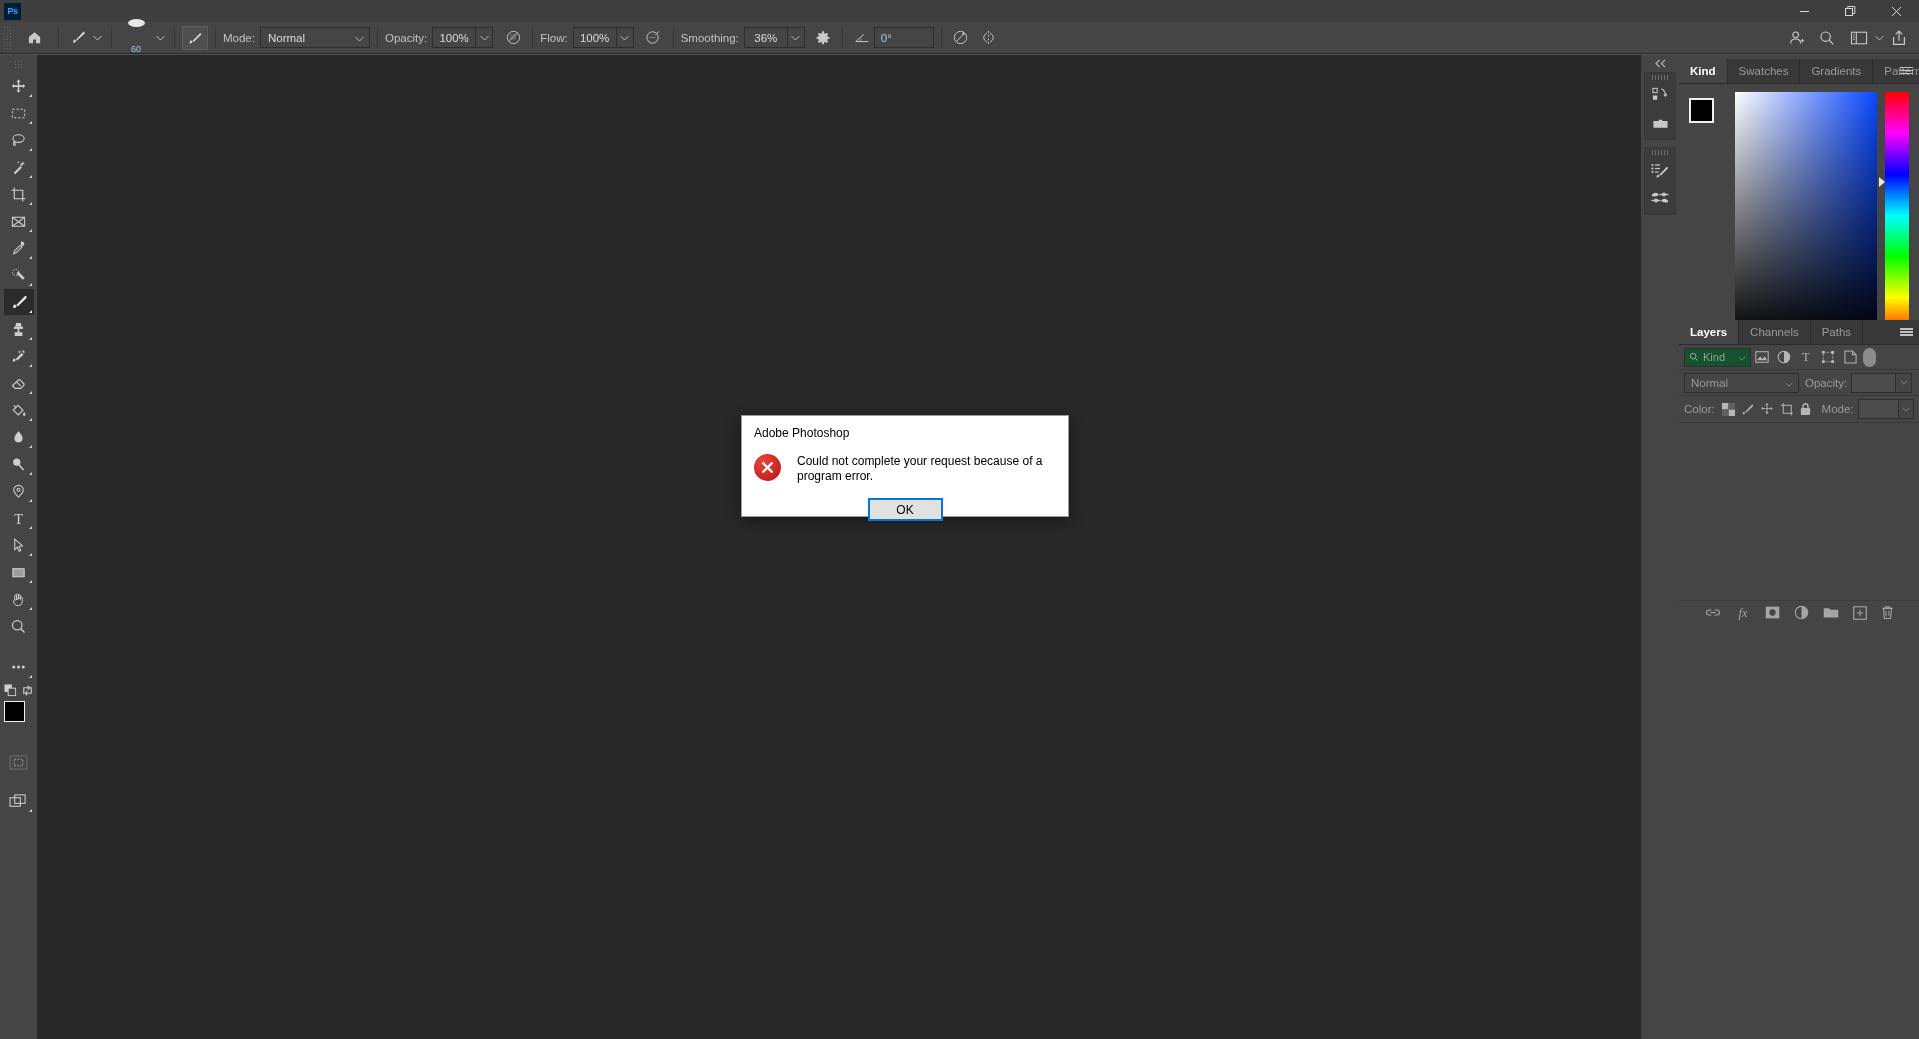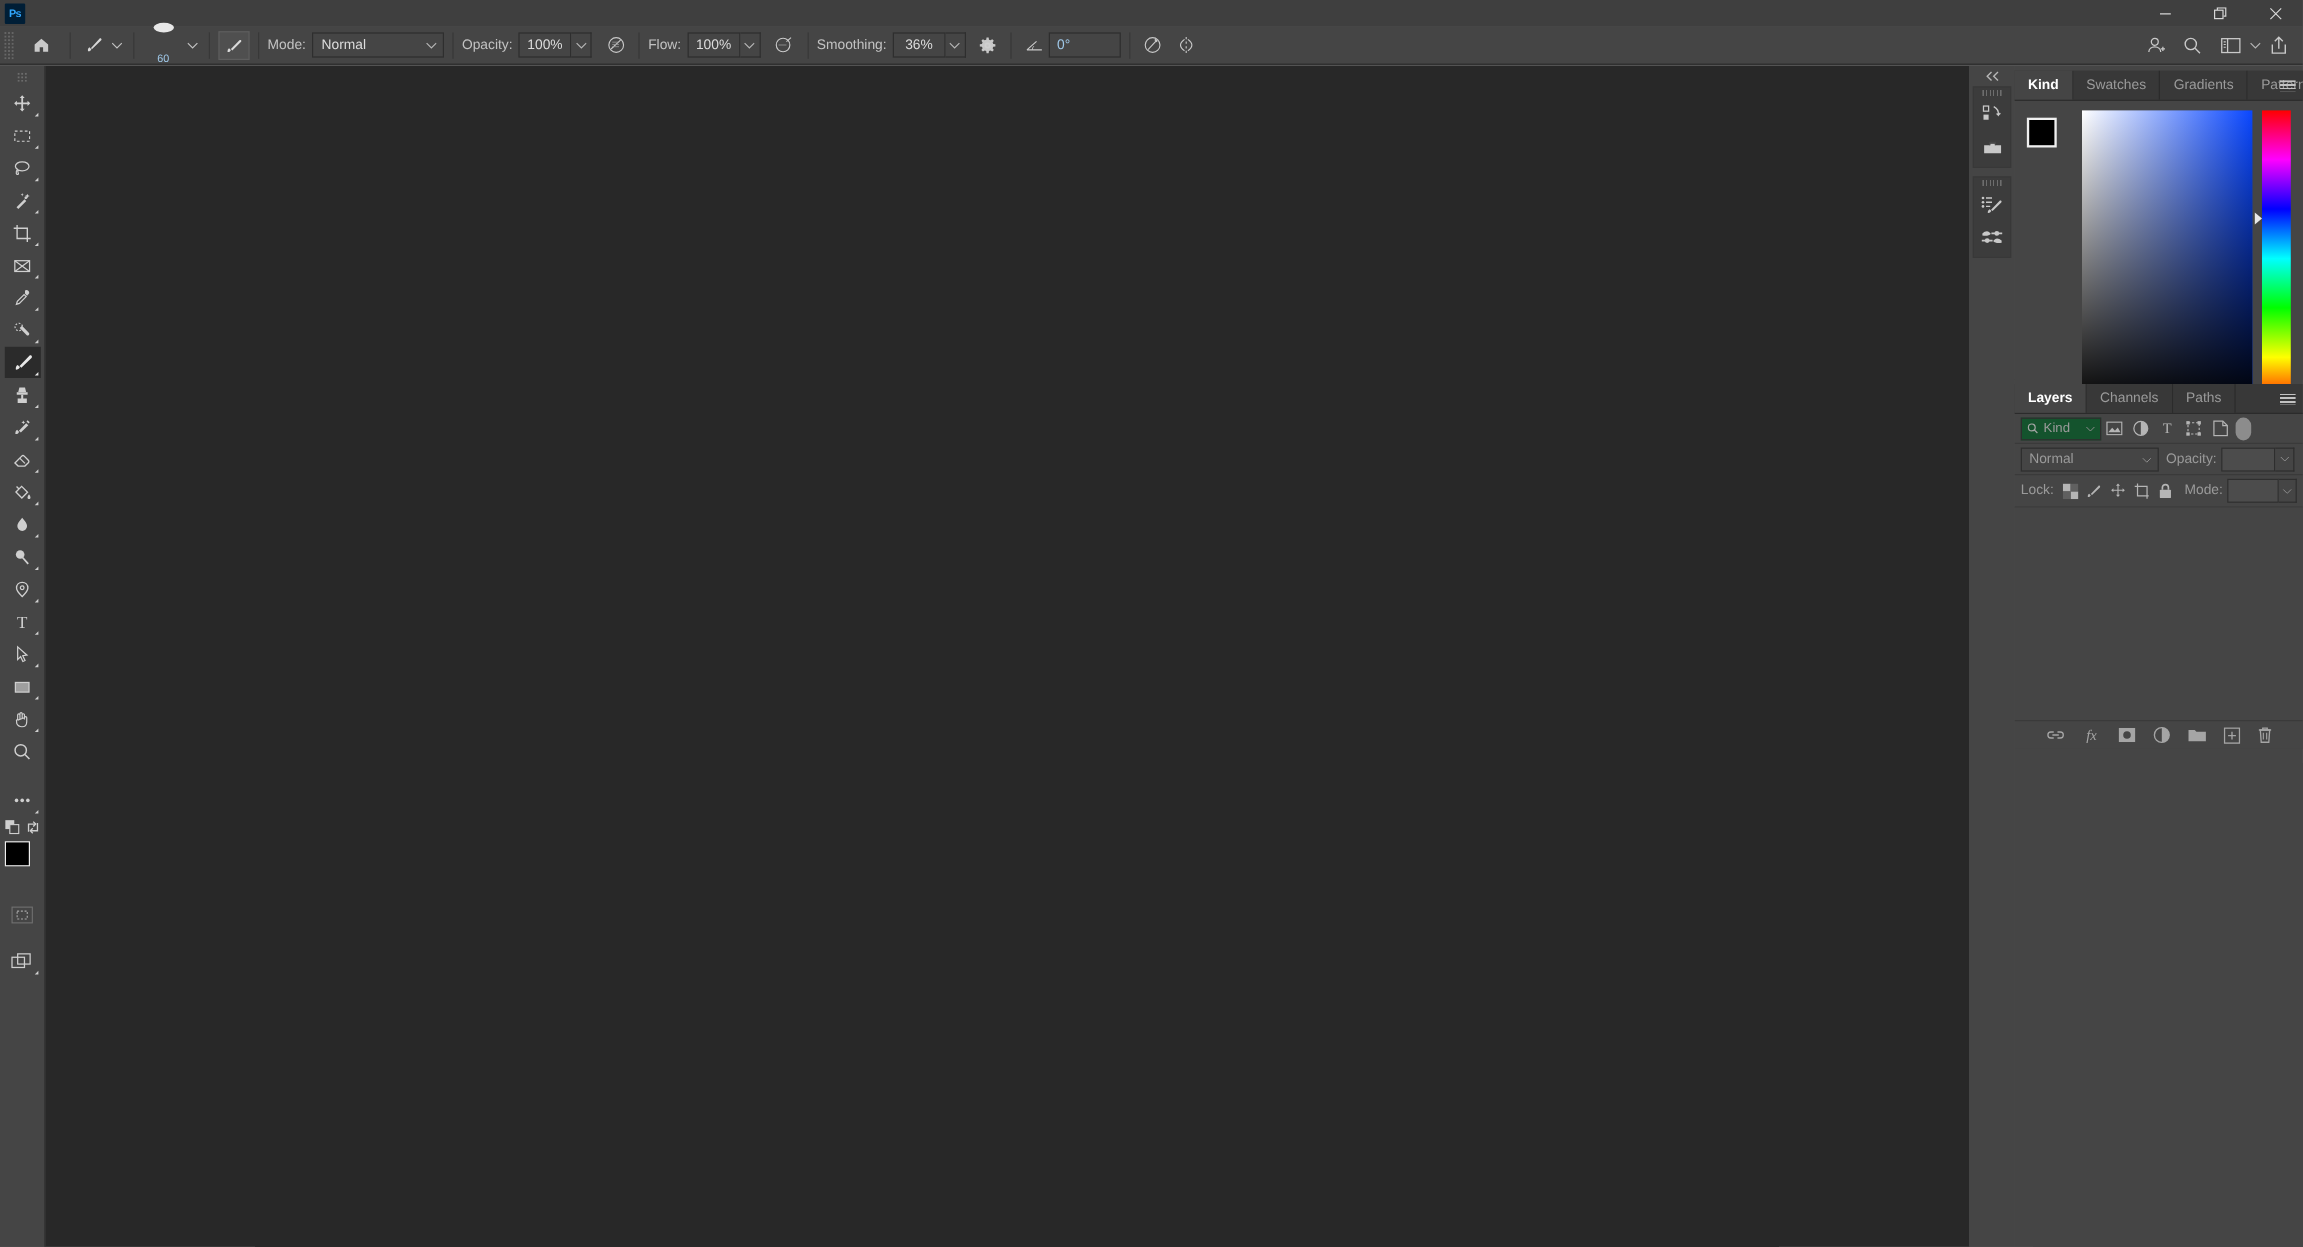--- a/index.html
+++ b/index.html
@@ -812,21 +812,21 @@
         <div class="sm-label">Opacity:</div>
         <div class="val-box"></div>
         <div class="val-step">
           <svg width="8" height="5" viewBox="0 0 9 6">
               <path d="M0.5 1L4.5 5L8.5 1" fill="none" stroke="#8d8d8d"></path>
             </svg>
         </div>
       </div>
 
       <div class="layers-lock">
-        <div class="sm-label" style="margin-left:0;">Lock:</div>
+        <div class="sm-label" style="margin-left:0;">Color:</div>
         <div class="lock-icon">
           <svg width="13" height="13" viewBox="0 0 14 14">
             <rect x="0" y="0" width="7" height="7" fill="#b5b5b5"></rect>
               <rect x="7" y="7" width="7" height="7" fill="#b5b5b5"></rect>
             <rect x="7" y="0" width="7" height="7" fill="#606060"></rect>
               <rect x="0" y="7" width="7" height="7" fill="#606060"></rect>
           </svg>
         </div>
         <div class="lock-icon">
           <svg width="14" height="14" viewBox="0 0 15 15">
@@ -901,14 +901,28 @@
           <svg width="13" height="15" viewBox="0 0 14 16">
             <path d="M1.5 3.5h11M5 3.5V1.8h4v1.7" fill="none" stroke="#a5a5a5" stroke-width="1.2"></path>
             <path d="M2.8 3.5h8.4l-.8 11H3.6z" fill="none" stroke="#a5a5a5" stroke-width="1.2"></path>
             <path d="M5.5 6v6M8.5 6v6" stroke="#a5a5a5" stroke-width="1"></path>
           </svg>
         </div>
       </div>
     </div>
   </div>
 
+  <div class="dlg-shadow">
+    <div class="dlg-title">Adobe Photoshop</div>
+    <div class="dlg-row">
+      <div class="err-circle">
+        <svg width="17" height="17" viewBox="0 0 18 18">
+          <path d="M4.5 4.5l9 9M13.5 4.5l-9 9" stroke="#ffffff" stroke-width="2.6" stroke-linecap="round"></path>
+        </svg>
+      </div>
+      <div class="dlg-msg">Could not complete your request because of a program error.</div>
+    </div>
+    <div class="dlg-btnrow">
+      <div class="dlg-ok">OK</div>
+    </div>
+  </div>
 
 </div>
 
 </body></html>

